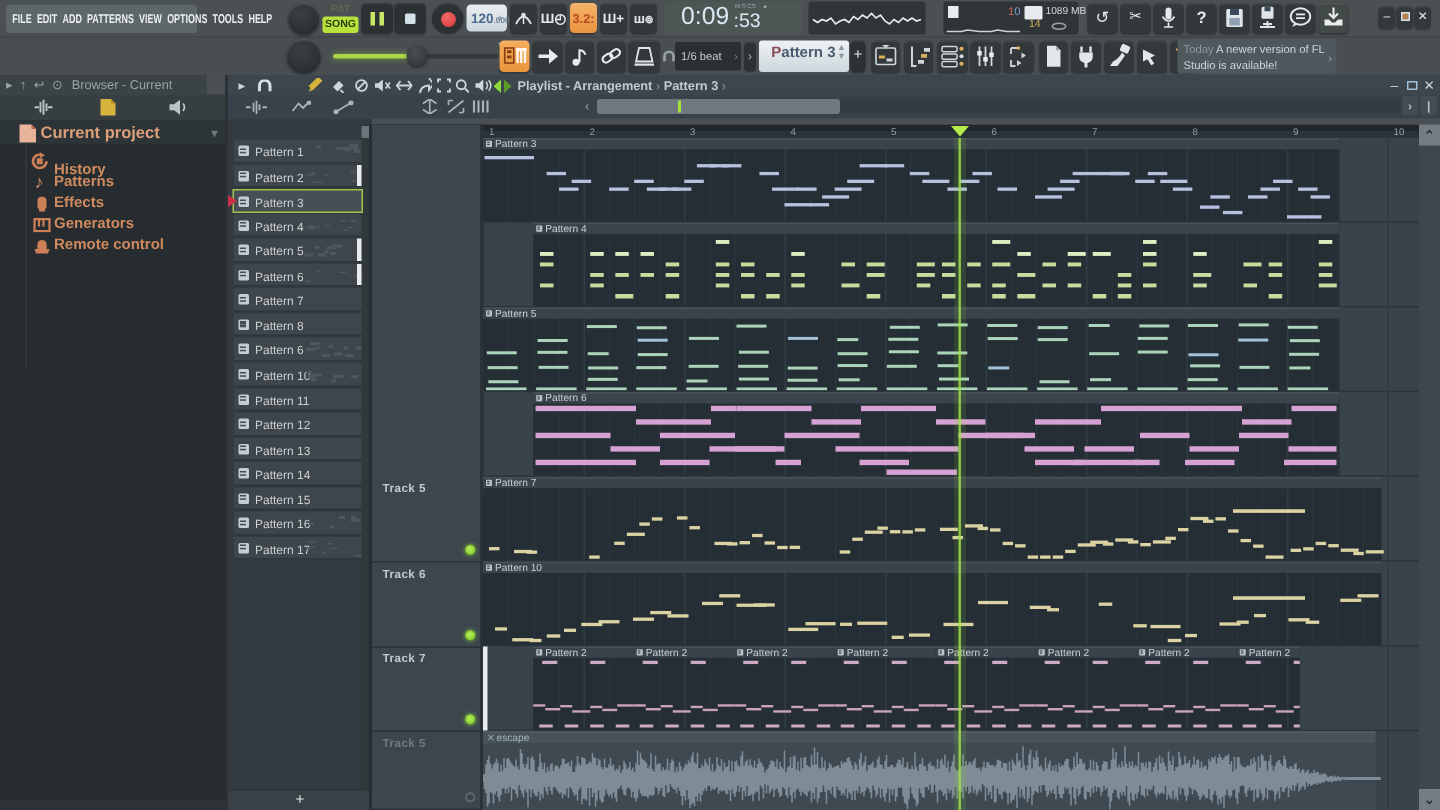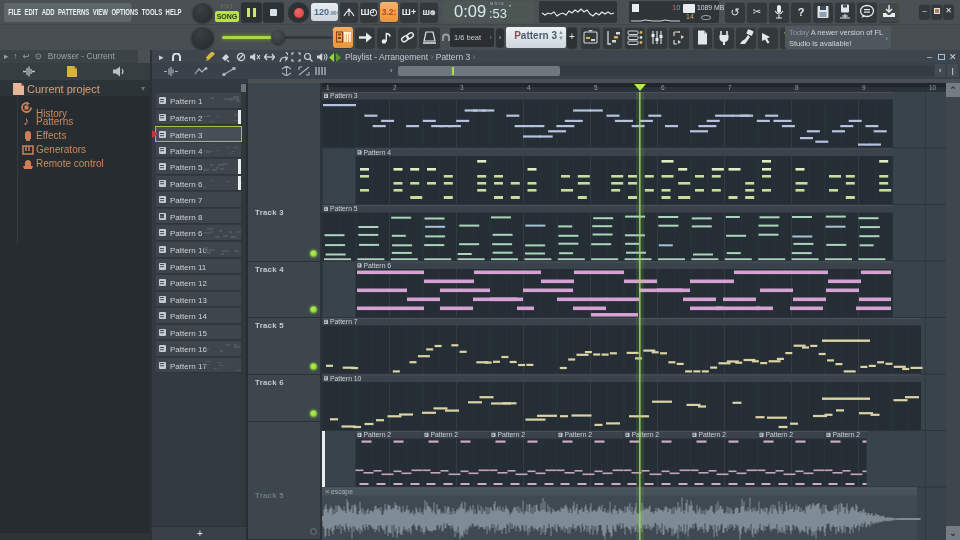--- a/index.html
+++ b/index.html
@@ -9,21 +9,21 @@
 #menubox{left:4px;top:3px;width:182px;height:19px;background:#5d6769;border-radius:3px;color:#eceff0;font-size:8.5px;font-weight:bold;line-height:19px;padding-left:6px;white-space:nowrap;transform:scaleX(.70);transform-origin:0 50%}
 #menubox span{margin-right:5px}
 .knob{border-radius:50%;background:radial-gradient(circle at 40% 35%,#3a4043,#24282a);box-shadow:inset 0 1px 1px rgba(255,255,255,.15),0 1px 2px rgba(0,0,0,.4)}
 .dbtn{position:absolute;background:#2c3134;border-radius:3px;box-shadow:inset 0 1px 0 rgba(255,255,255,.06),0 1px 1px rgba(0,0,0,.35)}
 .ibtn{position:absolute;background:#33383b;border-radius:3px;color:#e6eaec;text-align:center;box-shadow:inset 0 1px 0 rgba(255,255,255,.07),0 1px 1px rgba(0,0,0,.3)}
 #input1{left:2px;top:26px;width:185px;height:22px;background:#32373a;border-radius:3px;color:#c9ced1;font-size:9px;line-height:22px;padding-left:6px;box-shadow:inset 0 1px 2px rgba(0,0,0,.4)}
 
 #browserhead{left:0;top:50px;width:138px;height:13px;background:#3c4347;color:#99a3a8;font-size:8.5px;line-height:13px}
 #browsertabs{left:0;top:63px;width:150px;height:17px;background:#373e42}
 #tree{left:0;top:80px;width:150px;height:460px;background:#262c2f}
-.titem{position:absolute;color:#cf8a5f;font-size:10px;font-weight:normal;white-space:nowrap}
+.titem{position:absolute;color:#cf8a5f;font-size:10px;font-weight:bold;white-space:nowrap}
 #patpanel{left:152px;top:79px;width:96px;height:461px;background:#343b40}
 .prow{position:absolute;left:4px;width:85px;height:15.5px;background:#3e464b;border-bottom:1px solid #2e353a;color:#ccd1d5;font-size:8px;line-height:15px}
 .prow .pname{position:absolute;left:14px;top:1px}
 .prow.sel{background:#474f54;border:1px solid #a3c24a;left:3px;width:87px}
 .prow .pico{position:absolute;left:3px;top:4px;width:7px;height:7px;background:#c3cdd4;border-radius:1px}
 .prow .pico:after{content:"";position:absolute;left:1px;top:1.5px;width:3.5px;height:1.2px;background:#454c52;box-shadow:0 2.2px 0 #454c52}
 .prow i{position:absolute;height:1.5px;background:#4d575d}
 .prow .wb{position:absolute;right:0;top:0;width:3px;height:100%;background:#e9edef}
 .parrow{position:absolute;left:-4px;top:3px;width:0;height:0;border-left:6px solid #cc2f44;border-top:4.5px solid transparent;border-bottom:4.5px solid transparent}
 #namecol{left:248px;top:83px;width:74px;height:457px;background:#3d464d}
@@ -304,21 +304,21 @@
         <path d="M7 7 l2.5 2.5" stroke="#cfd6da" stroke-width="1.3"></path>
       </svg>
  <svg style="position:absolute;left:164px;top:2px" width="12" height="10">
         <path d="M1 3.5 h2.2 l3 -2.5 v8 l-3 -2.5 h-2.2 z" fill="#cfd6da"></path>
         <path d="M8 2.5 q2 2.5 0 5 M9.8 1.5 q2.8 3.5 0 7" fill="none" stroke="#cfd6da" stroke-width="1"></path>
       </svg>
  <svg style="position:absolute;left:177px;top:3px" width="12" height="9">
         <path d="M5 0 v9 l-5 -4.5 z" fill="#8ed83a"></path>
         <path d="M7 0 v9 l5 -4.5 z" fill="#5a9a28"></path>
       </svg>
- <span style="position:absolute;left:193px;top:2px;font-weight:normal;color:#c3cbd0">Playlist - Arrangement <span style="color:#7d878d">›</span> Pattern 3 <span style="color:#7d878d">›</span></span>
+ <span style="position:absolute;left:193px;top:2px;font-weight:bold;color:#c3cbd0">Playlist - Arrangement <span style="color:#7d878d">›</span> Pattern 3 <span style="color:#7d878d">›</span></span>
  <span class="wicon" style="left:775px;top:2px">–</span>
  <b style="position:absolute;left:786px;top:4px;width:7px;height:6px;border:1.3px solid #9fc0d8"></b>
  <span class="wicon" style="left:797px;top:2px">✕</span>
 </div>
 <div class="abs" id="plsub">
  <svg style="position:absolute;left:12px;top:4px" width="14" height="9">
         <path d="M0 4.5 h3 M11 4.5 h14 M5 1.5 v6 M7 0 v9 M9 2.5 v4" stroke="#aab3b9" stroke-width="1.2"></path>
       </svg>
  <svg style="position:absolute;left:42px;top:4px" width="14" height="9">
         <path d="M1 7 l4 -5 l3 3 l4 -4" stroke="#aab3b9" fill="none" stroke-width="1.2"></path>
@@ -492,34 +492,30 @@
         <i style="left:50px;top:6px;width:4px"></i>
         <i style="left:62px;top:4px;width:4px"></i>
       </div>
  <div style="position:absolute;left:0;top:447px;width:96px;height:14px;background:#3a4146;border-top:1px solid #2e353a;color:#dfe5e8;text-align:center;font-size:10px;line-height:13px">+</div>
 </div>
 
 <div class="abs" id="ruler-l"></div>
 <div class="abs" style="left:248px;top:83px;width:74px;height:9px;background:#20262b;font-size:4.5px;line-height:9px;color:#626d74"><span style="margin-left:30px;color:#b9c2c7;font-weight:bold">NOTE</span> <span>CHAN</span> <span>PAT</span></div>
 
 <div class="abs" id="namecol">
-      <div class="trow" style="top:122.0px;height:56.5px">
-        <span>Track 3</span>
-        <b class="led"></b>
-      </div>
-      <div class="trow" style="top:178.5px;height:56.5px">
-        <span>Track 4</span>
-        <b class="led"></b>
-      </div>
       <div class="trow" style="top:235.0px;height:56.5px">
         <span>Track 5</span>
         <b class="led"></b>
       </div>
-      <div class="trow" style="top:291.5px;height:47px">
+      <div class="trow" style="top:291.5px;height:57px">
         <span>Track 6</span>
+        <b class="led"></b>
+      </div>
+      <div class="trow" style="top:348.0px;height:56.5px">
+        <span>Track 7</span>
         <b class="led"></b>
       </div>
       <div class="trow dim" style="top:404.5px;height:52.5px">
         <span>Track 5</span>
         <b class="led off"></b>
       </div>
     </div>
 
 <svg width="625" height="457" style="position:absolute;left:322px;top:83px" font-family="Liberation Sans, sans-serif">
       <rect x="0.0" y="0.0" width="625.0" height="457.0" fill="#39434b"></rect>

